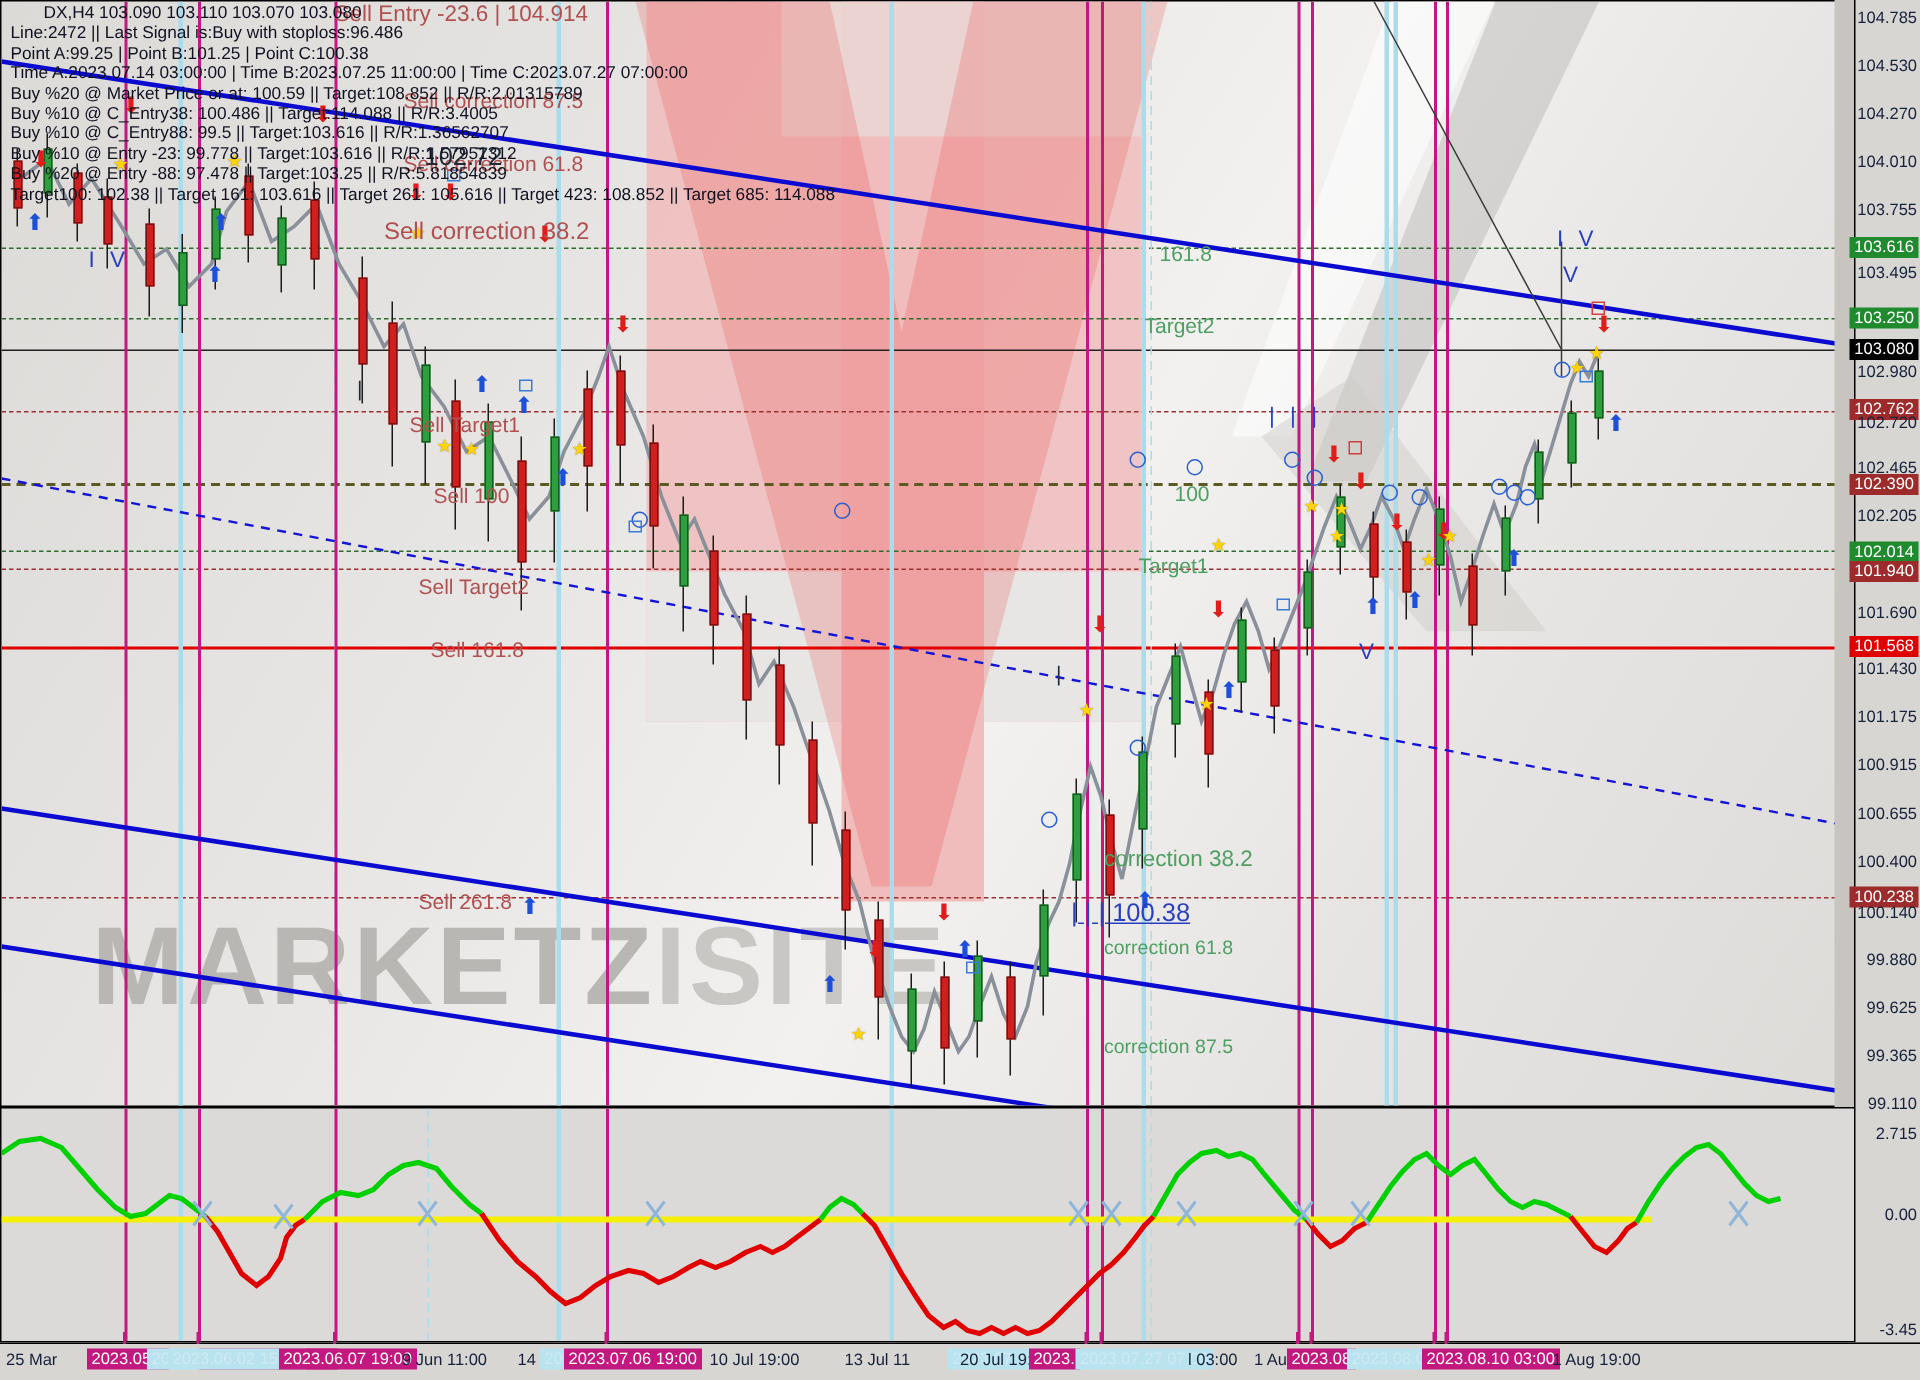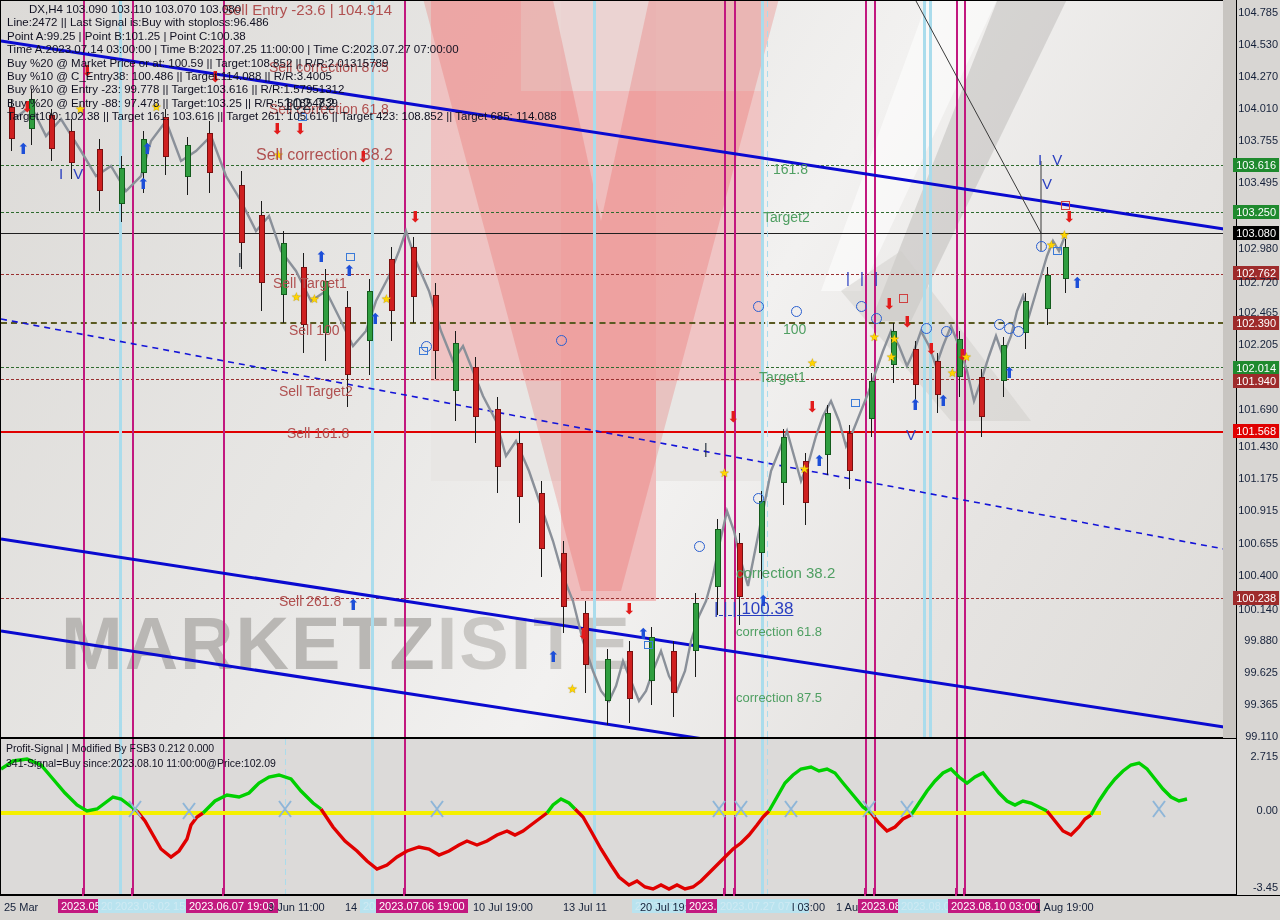--- a/index.html
+++ b/index.html
@@ -460,31 +460,28 @@
     <div class="lbl lbl-dark" style="left:237px;top:250px;font-size:14px;">|</div>
     <div class="lbl lbl-dark" style="left:703px;top:440px;font-size:14px;">|</div>
 
     <div id="hdr">
       <span class="ln t0">DX,H4  103.090 103.110 103.070 103.080</span>
       <span class="ln">Line:2472 || Last Signal is:Buy with stoploss:96.486</span>
       <span class="ln">Point A:99.25 | Point B:101.25 | Point C:100.38</span>
       <span class="ln">Time A:2023.07.14 03:00:00 | Time B:2023.07.25 11:00:00 | Time C:2023.07.27 07:00:00</span>
       <span class="ln">Buy %20 @ Market Price or at: 100.59 || Target:108.852 || R/R:2.01315789</span>
       <span class="ln">Buy %10 @ C_Entry38: 100.486 || Target:114.088 || R/R:3.4005</span>
+      <span class="ln">Buy %10 @ C_Entry88: 99.5 || Target:103.616 || R/R:1.36562707</span>
       <span class="ln">Buy %10 @ Entry -23: 99.778 || Target:103.616 || R/R:1.57951312</span>
       <span class="ln">Buy %20 @ Entry -88: 97.478 || Target:103.25 || R/R:5.81854839</span>
       <span class="ln">Target100: 102.38 || Target 161: 103.616 || Target 261: 105.616 || Target 423: 108.852 || Target 685: 114.088</span>
     </div>
   </div>
 
   <div class="pane" id="ind-pane">
-    <div id="ind-hdr">
-      <div>Profit-Signal | Modified By FSB3 0.212 0.000</div>
-      <div>341-Signal=Buy since:2023.08.10 11:00:00@Price:102.09</div>
-    </div>
 
     <div class="ind-v v-magenta" style="left:82px;width:2px;background:#c2187f"></div>
     <div class="ind-v v-magenta" style="left:131px;width:2px;background:#c2187f"></div>
     <div class="ind-v" style="left:118px;width:3px;background:#aadcec"></div>
     <div class="ind-v" style="left:222px;width:2px;background:#c2187f"></div>
     <div class="ind-v" style="left:284px;width:1px;background:repeating-linear-gradient(to bottom,#aadcec 0 6px,transparent 6px 10px)"></div>
     <div class="ind-v" style="left:403px;width:2px;background:#c2187f"></div>
     <div class="ind-v" style="left:370px;width:3px;background:#aadcec"></div>
     <div class="ind-v" style="left:723px;width:2px;background:#c2187f"></div>
     <div class="ind-v" style="left:733px;width:2px;background:#c2187f"></div>

